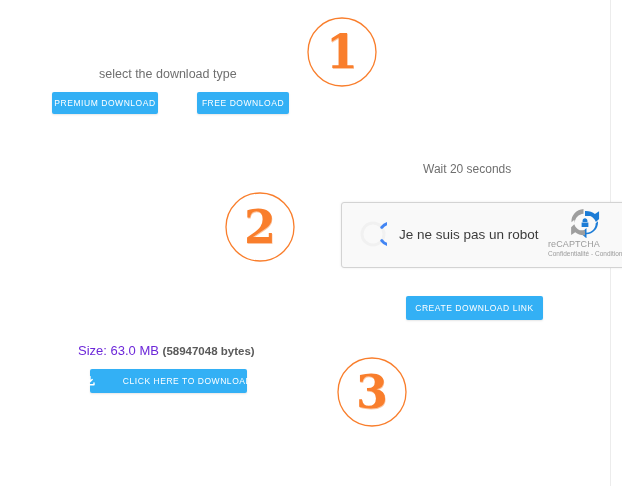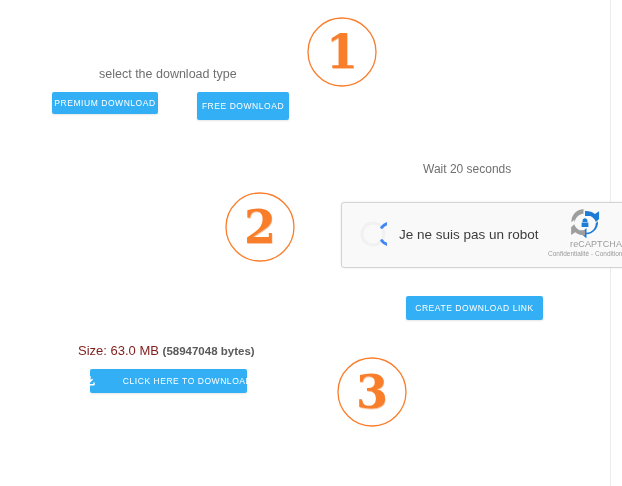--- a/index.html
+++ b/index.html
@@ -55,21 +55,21 @@
     left: 99px;
     top: 67px;
     font-size: 12.5px;
     color: #6f6f6f;
     white-space: nowrap;
   }
   #btn-premium {
     left: 52px;  top: 92px;  width: 106px; height: 22px;
   }
   #btn-free {
-    left: 197px; top: 92px;  width: 92px;  height: 28px;
+    left: 197px; top: 92px;  width: 92px;  height: 22px;
   }
 
   
   .lbl-wait {
     position: absolute;
     left: 423px;
     top: 162px;
     font-size: 12px;
     color: #6f6f6f;
     white-space: nowrap;
@@ -100,21 +100,21 @@
     top: 24px;
     font-size: 13.5px;
     color: #3c3c3c;
     white-space: nowrap;
   }
   .recaptcha-brand {
     position: absolute;
     right: 9px;
     top: 5px;
     width: 74px;
-    text-align: right;
+    text-align: left;
   }
   .recaptcha-logo {
     width: 30px;
     height: 30px;
     margin: 0 auto 1px auto;
     display: block;
   }
   .recaptcha-brand-name {
     font-size: 9px;
     color: #9b9b9b;
@@ -133,21 +133,21 @@
   }
 
   
   .size-line {
     position: absolute;
     left: 78px;
     top: 343px;
     font-size: 13px;
     white-space: nowrap;
   }
-  .size-main { color: #7f1d1d; }
+  .size-main { color: #6d28d9; }
   .size-bytes { color: #5a5a5a; font-weight: bold; font-size: 11.5px; }
 
   #btn-click-download {
     left: 90px; top: 369px; width: 157px; height: 24px; gap: 28px;
   }
   .dl-icon { width: 10px; height: 10px; display: block; flex: 0 0 auto; }
 
   
   .step {
     position: absolute;

